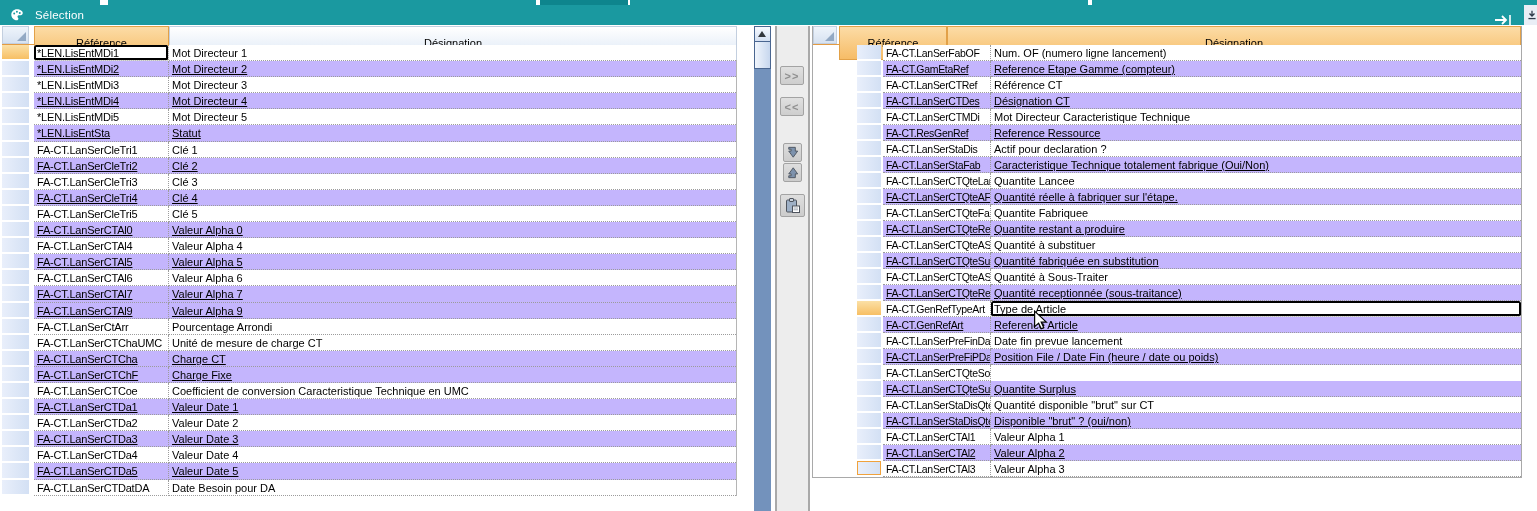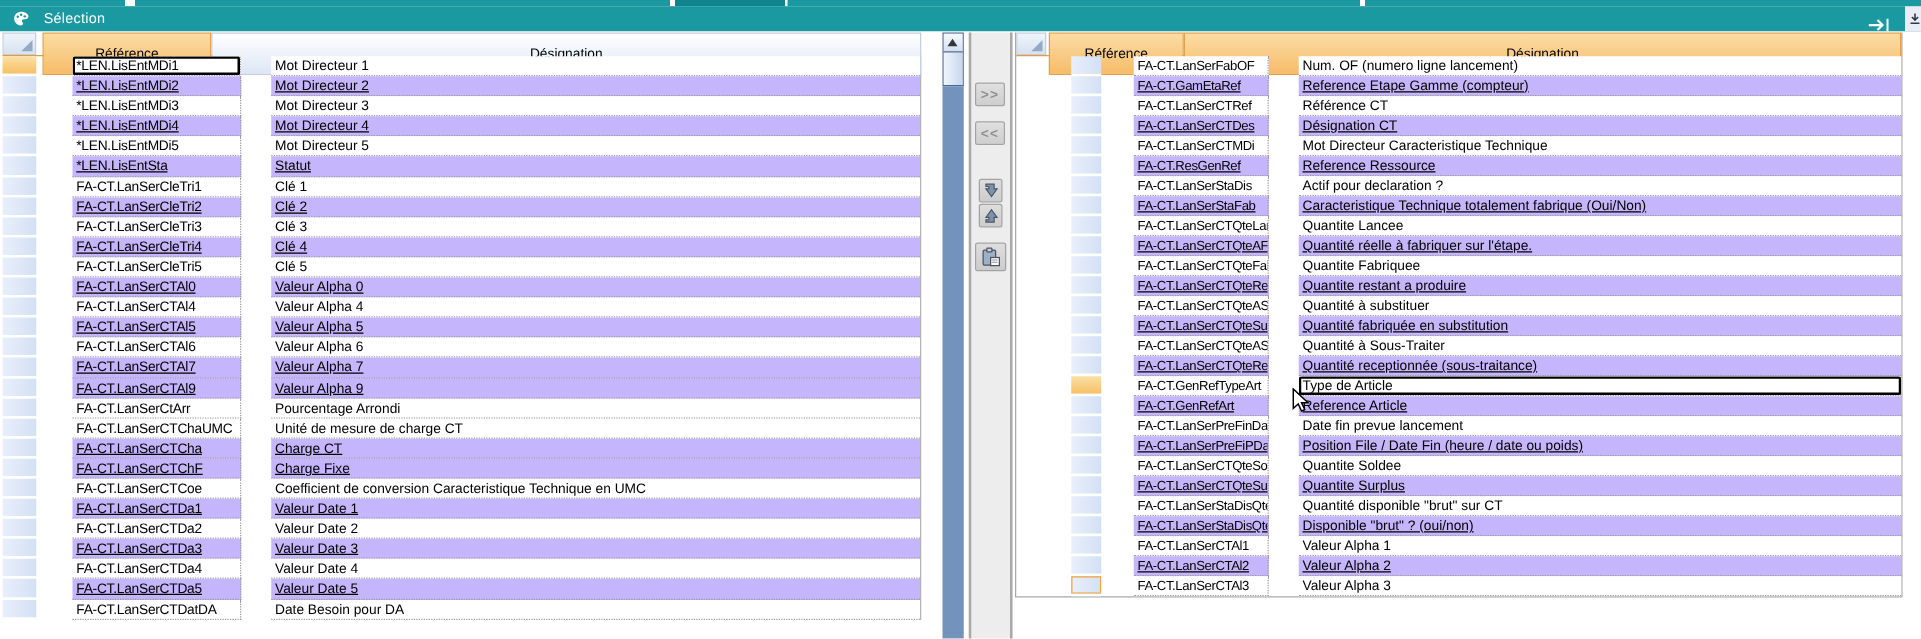--- a/index.html
+++ b/index.html
@@ -33,21 +33,21 @@
           background:linear-gradient(#eef4fb,#d7e2f1);height:18px;}
   .corner .tri{position:absolute;right:2px;bottom:2px;width:0;height:0;
                border-left:9px solid transparent;border-bottom:9px solid #93a9c4;}
 
   .tbl-left .selw{width:27px;margin-right:5px;flex:0 0 auto;}
   .tbl-right .selw{width:24px;margin-right:2px;flex:0 0 auto;}
   .tbl-left .w-ref{width:135px;flex:0 0 auto;}
   .tbl-right .w-ref{width:108px;flex:0 0 auto;}
   .w-des{flex:1 1 auto;}
 
-  .row{display:flex;gap:24px;}
+  .row{display:flex;}
   .tbl-left .row{height:16.1px;}
   .tbl-right .row{height:16px;padding-left:44px;}
   .selc{box-sizing:border-box;background:linear-gradient(to right,#e9effb,#d3e0f4);
         border-bottom:2px solid #fff;}
   .selc.cur{background:linear-gradient(#fbe0a6,#f7bf64);}
   .selc.ins{box-shadow:inset 0 0 0 1px #f0a23c;}
   .cell{box-sizing:border-box;padding:1px 3px 0;line-height:14px;white-space:nowrap;overflow:hidden;
         border-bottom:1px dotted #9c9c9c;border-right:1px dotted #9c9c9c;background:#fff;}
   .cell.w-des{border-right:none;}
   .row.alt .cell{background:#c4b5fd;text-decoration:underline;}
@@ -411,21 +411,20 @@
           <div class="cell w-des">Date fin prevue lancement</div>
         </div>
         <div class="row alt">
           <div class="selc selw"></div>
           <div class="cell ref w-ref">FA-CT.LanSerPreFiPDat</div>
           <div class="cell w-des">Position File / Date Fin (heure / date ou poids)</div>
         </div>
         <div class="row">
           <div class="selc selw"></div>
           <div class="cell ref w-ref">FA-CT.LanSerCTQteSol</div>
-          <div class="cell w-des">Quantite Soldee</div>
         </div>
         <div class="row alt">
           <div class="selc selw"></div>
           <div class="cell ref w-ref">FA-CT.LanSerCTQteSur</div>
           <div class="cell w-des">Quantite Surplus</div>
         </div>
         <div class="row">
           <div class="selc selw"></div>
           <div class="cell ref w-ref">FA-CT.LanSerStaDisQte</div>
           <div class="cell w-des">Quantité disponible "brut" sur CT</div>

